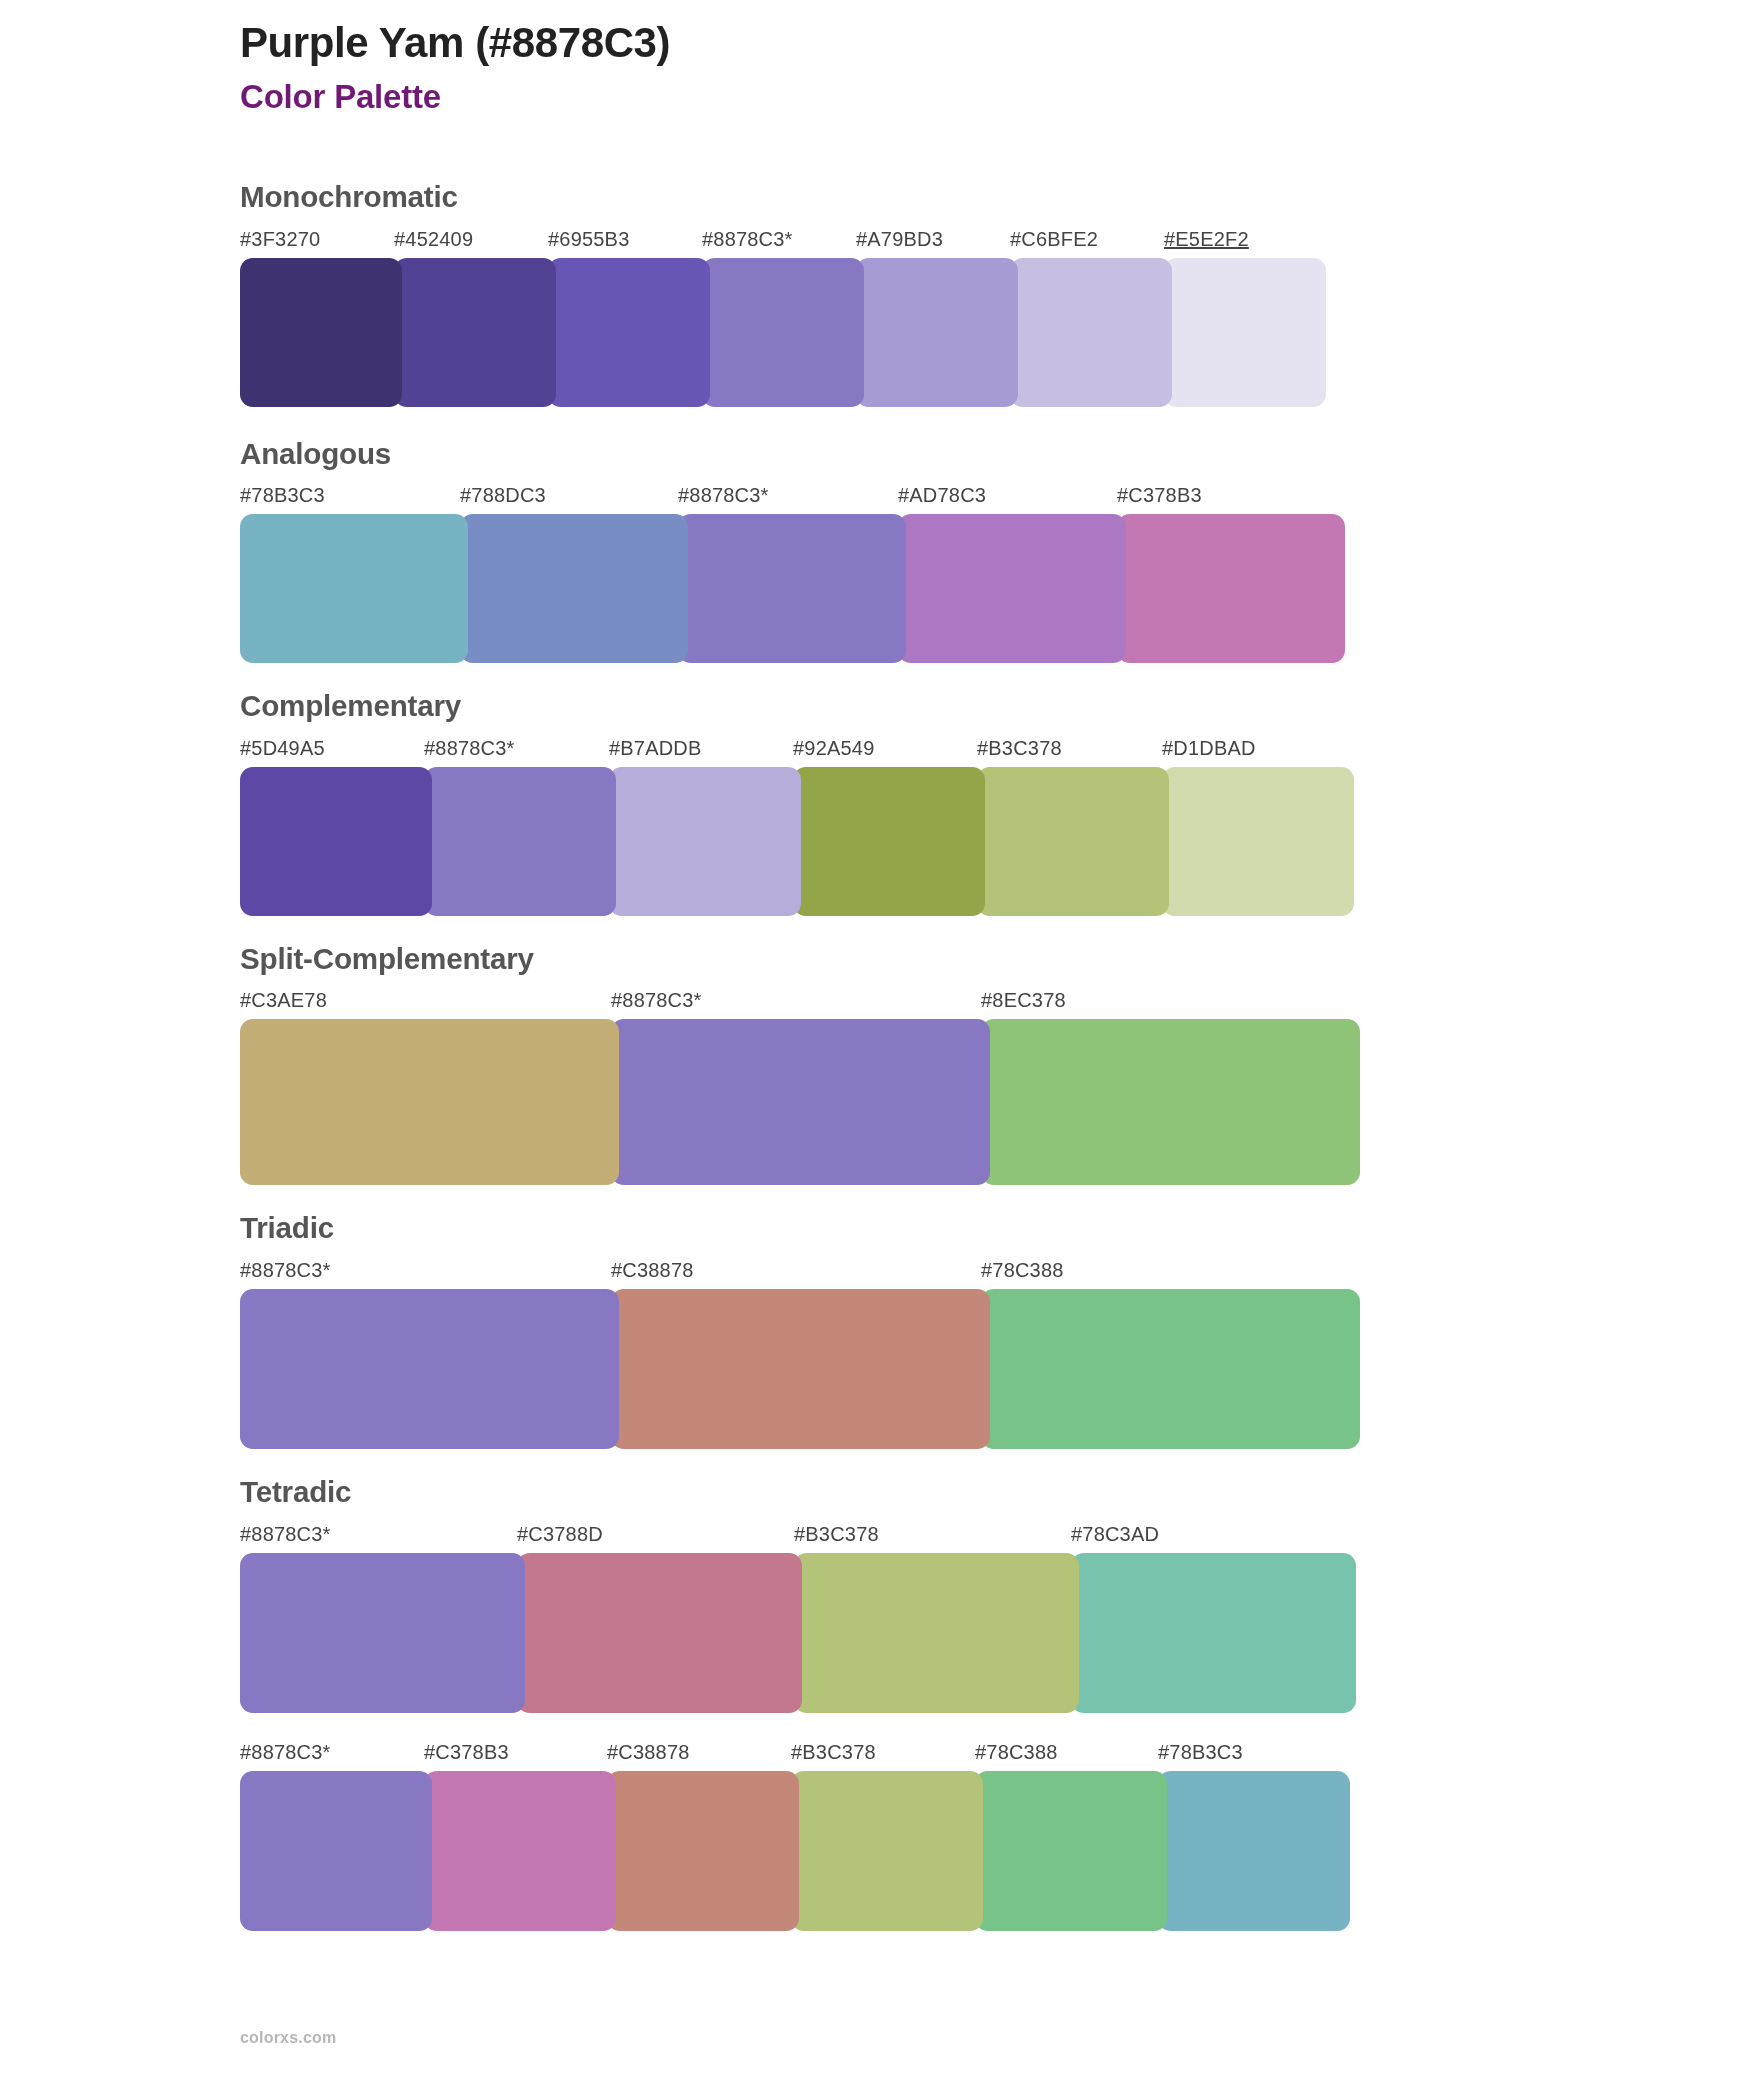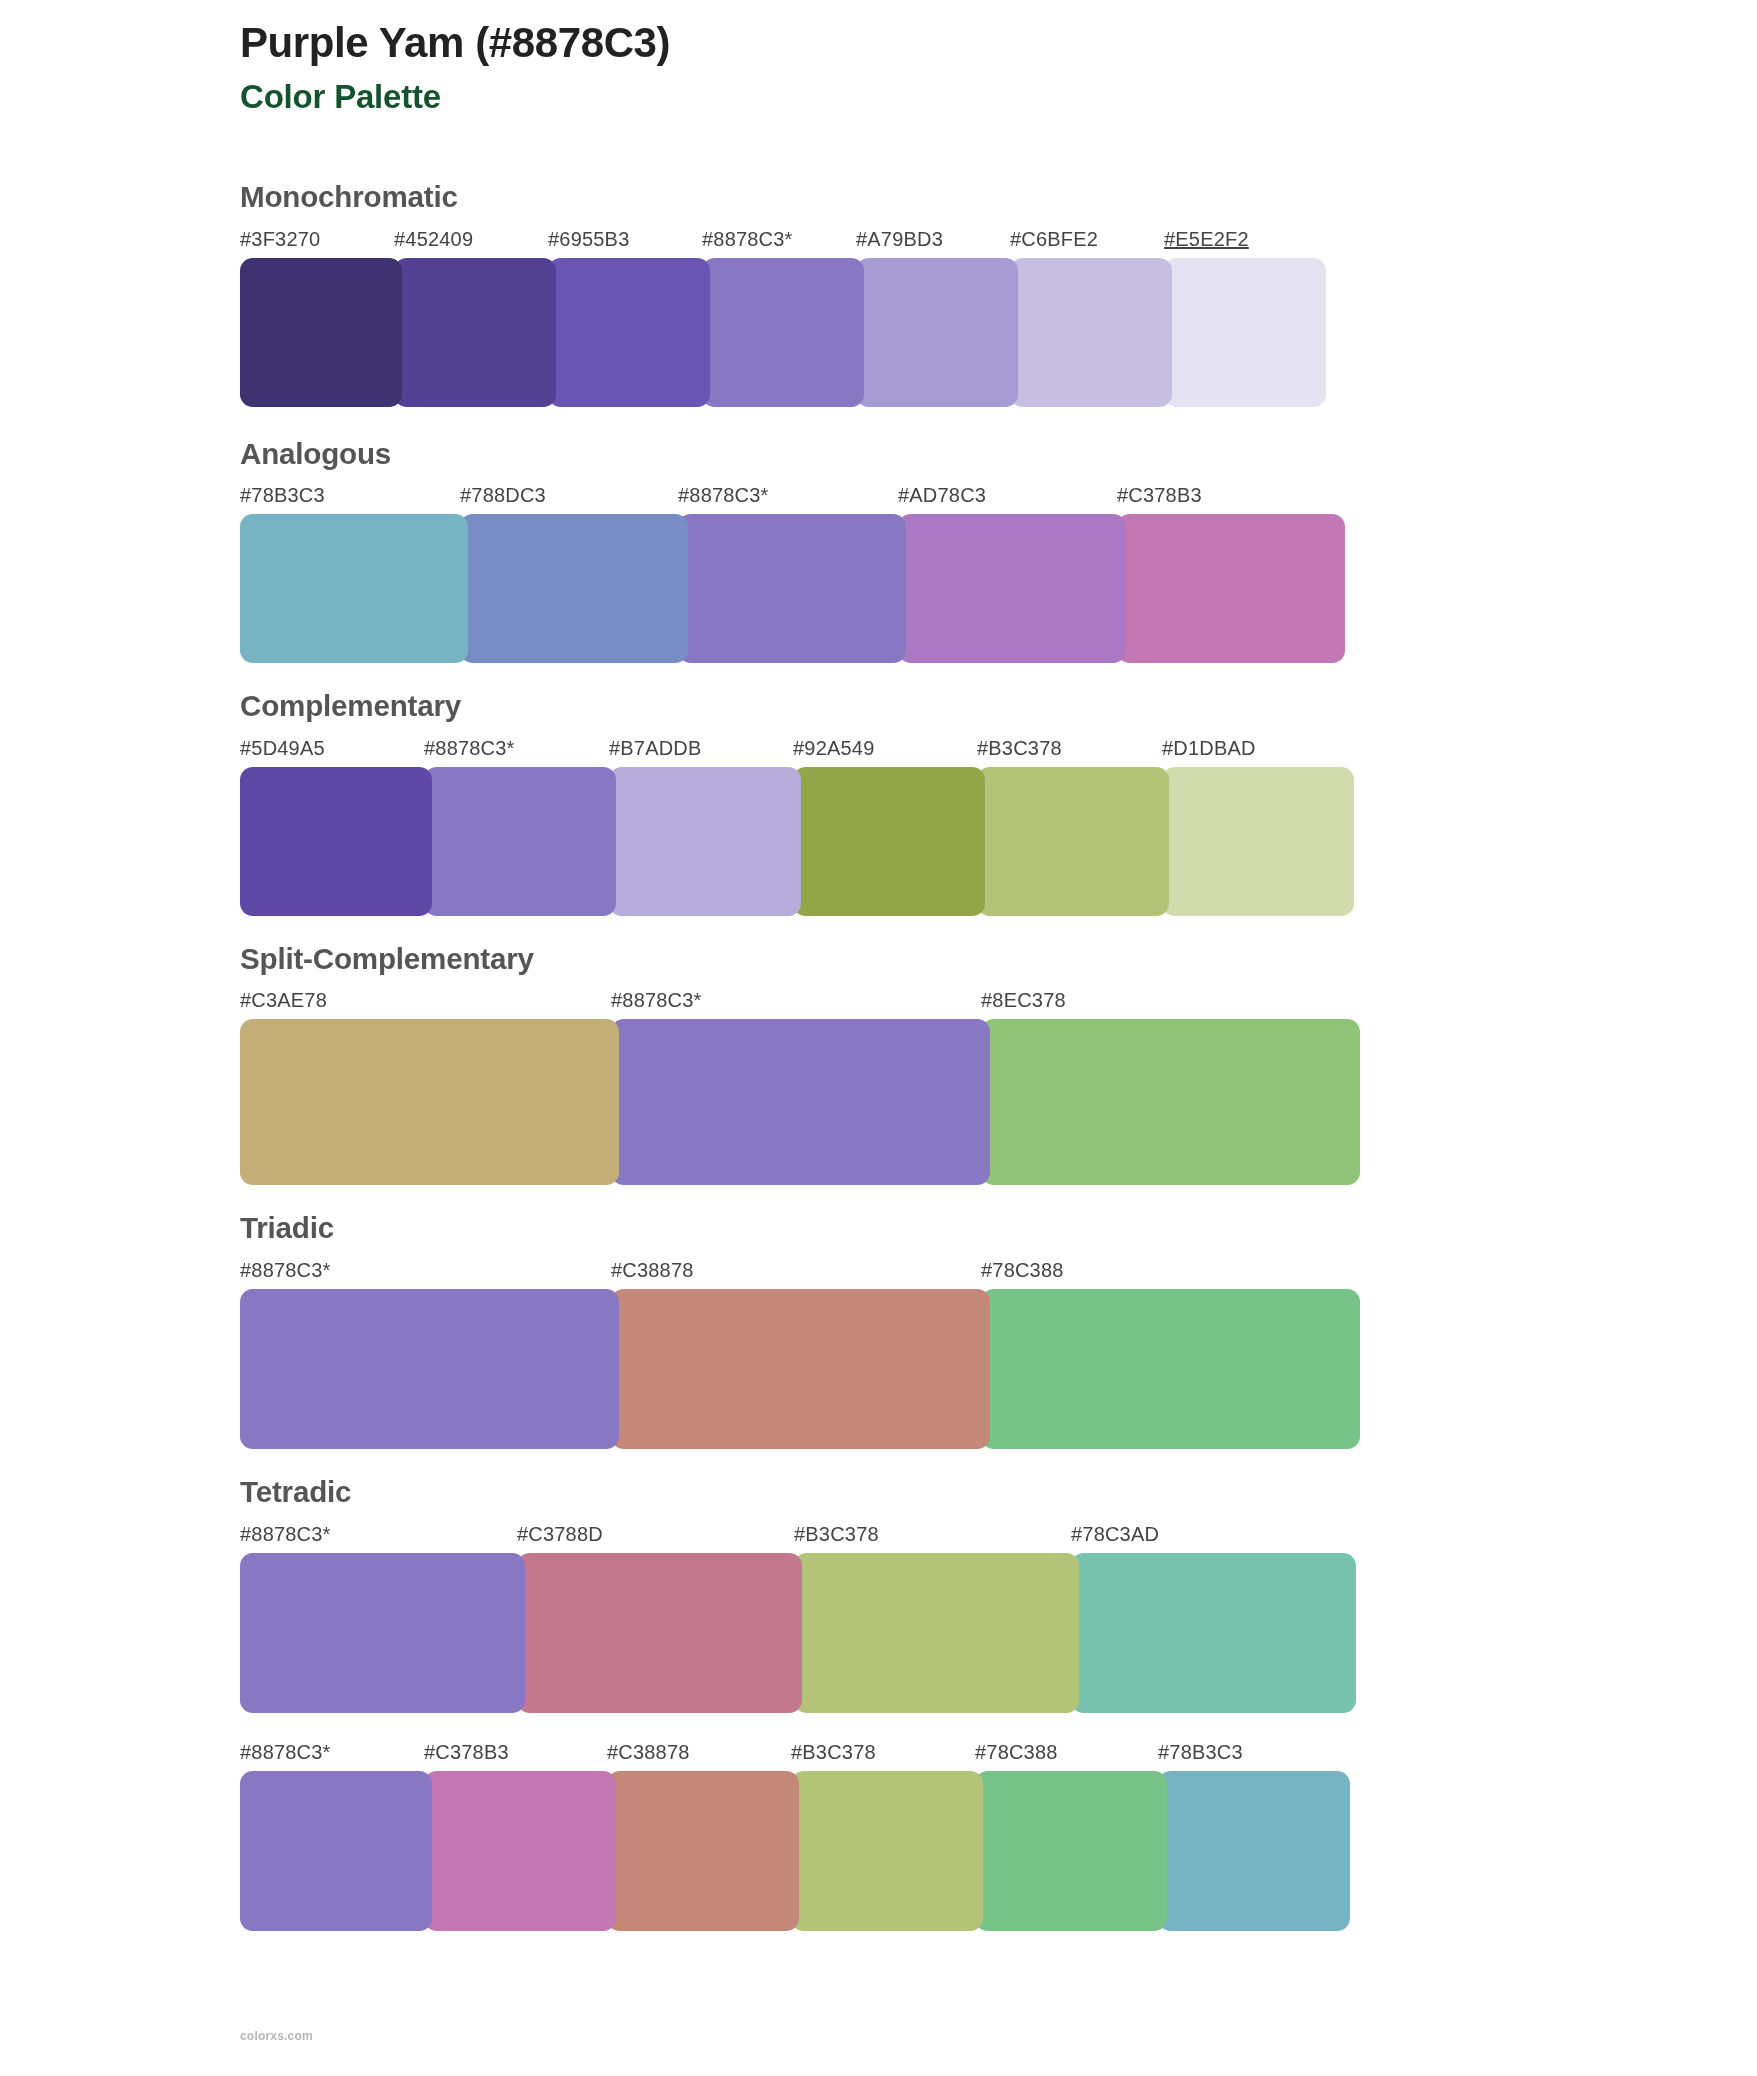--- a/index.html
+++ b/index.html
@@ -36,21 +36,21 @@
     font-weight: bold;
     color: #222222;
     letter-spacing: -0.4px;
     line-height: 1.18;
     white-space: nowrap;
   }
   .page-subtitle {
     margin: 11.2px 0 0 0;
     font-size: 33px;
     font-weight: bold;
-    color: #14532d;
+    color: #701a75;
     letter-spacing: -0.2px;
     line-height: 1.18;
     white-space: nowrap;
   }
 
   
   .sections {
     position: absolute;
     left: 240px;
     top: 182px;
@@ -93,21 +93,21 @@
     top: 0;
     border-radius: 12.8px;
     box-sizing: border-box;
   }
 
   
   .footer {
     position: absolute;
     left: 240px;
     top: 2029px;
-    font-size: 12px;
+    font-size: 16px;
     font-weight: bold;
     color: #b6b6b6;
     letter-spacing: 0.2px;
     white-space: nowrap;
   }
 </style>
 </head>
 <body>
 
 <div class="page">

